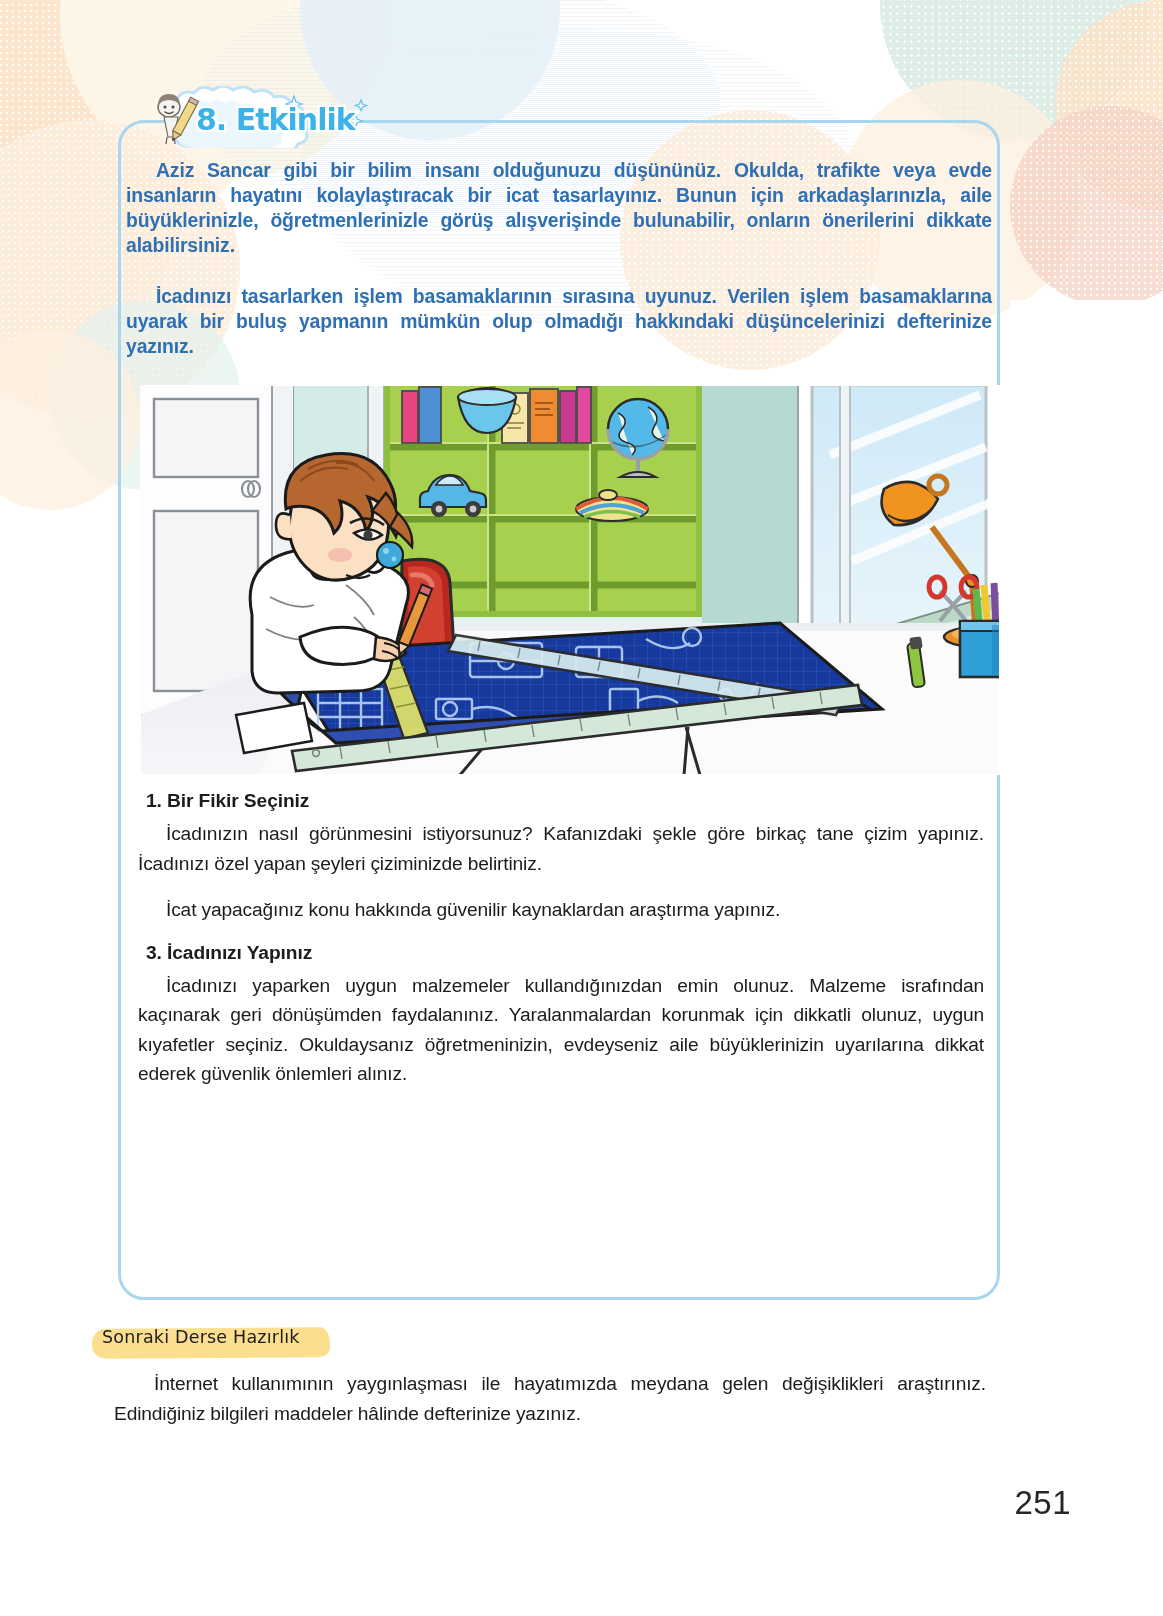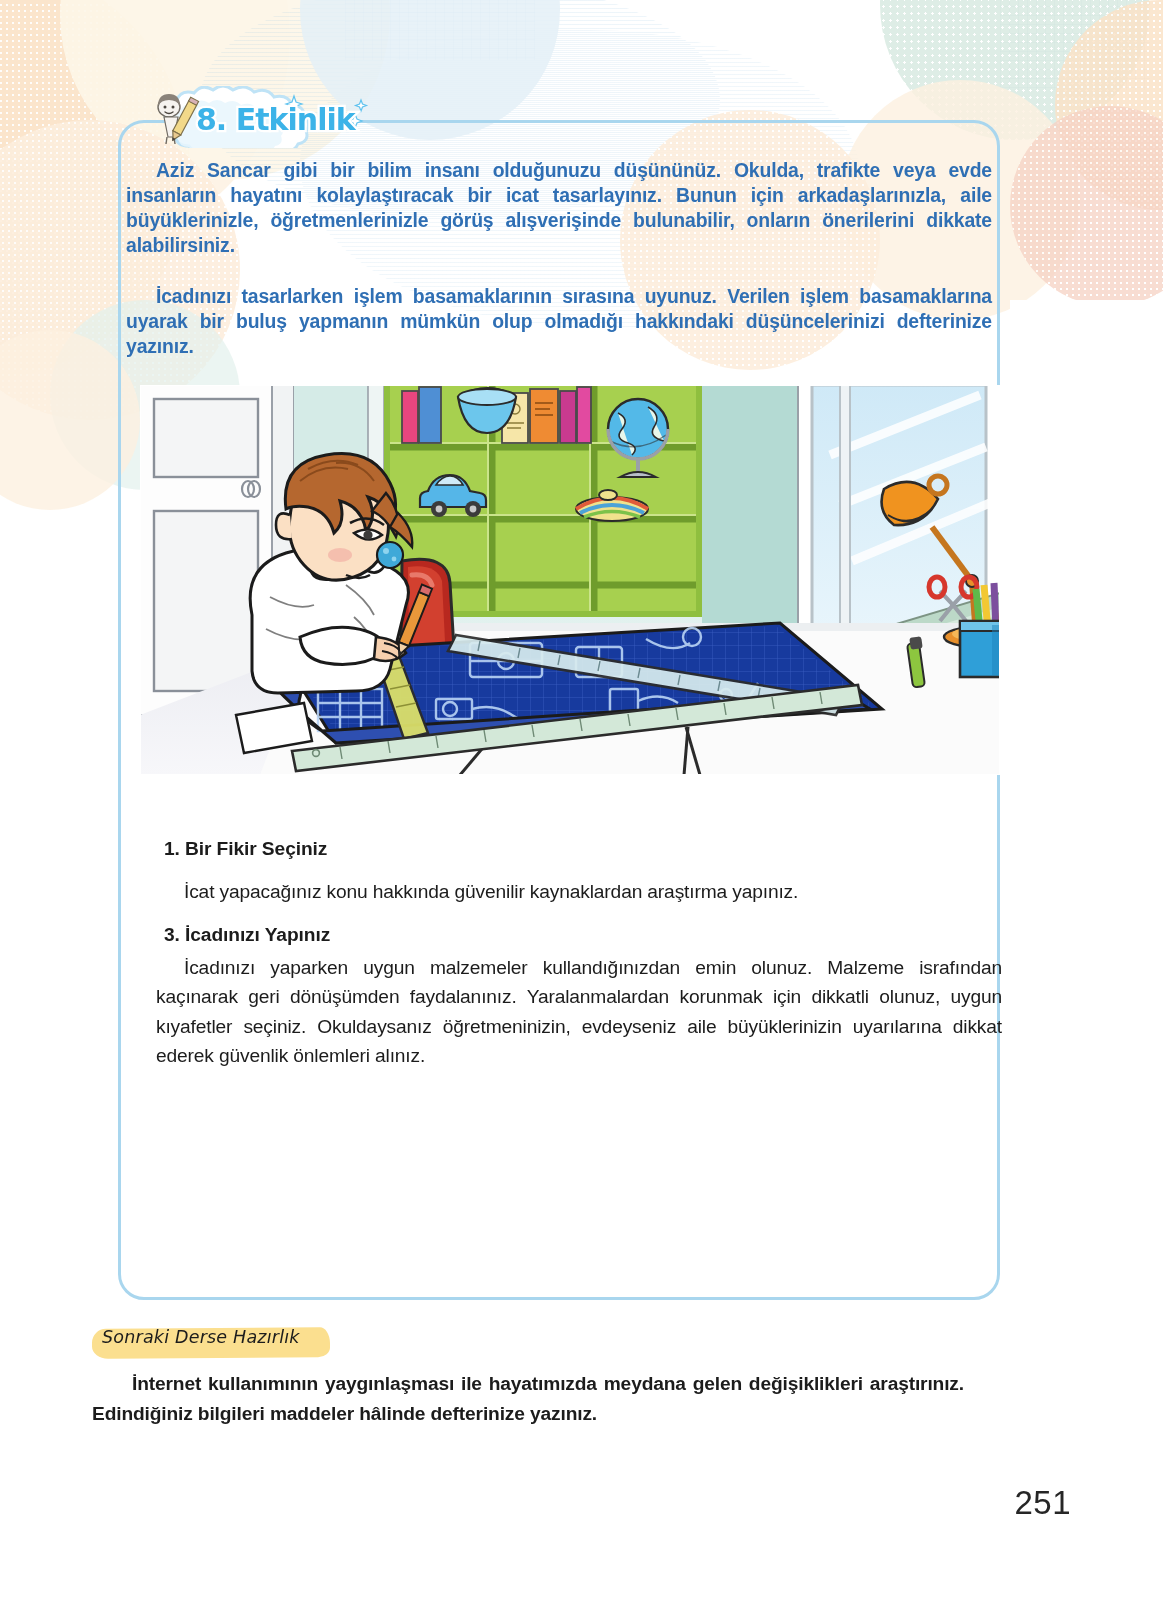--- a/index.html
+++ b/index.html
@@ -134,25 +134,24 @@
     width: 860px;
     height: 390px;
     z-index: 5;
     overflow: hidden;
   }
   .illustration svg { display: block; }
 
   
   .steps {
     position: absolute;
-    left: 156px;
+    left: 138px;
     top: 790px;
     width: 846px;
     z-index: 5;
-    margin-top: 48px;
   }
   .step { margin-bottom: 17px; }
   .step-title {
     font-size: 19.2px;
     font-weight: bold;
     color: #1c1c1c;
     letter-spacing: -0.1px;
     margin-bottom: 7px;
     margin-left: 8px;
   }
@@ -174,43 +173,42 @@
     width: 900px;
   }
   .prep-heading {
     position: relative;
     display: inline-block;
     font-family: "DejaVu Sans", sans-serif;
     font-size: 17.5px;
     color: #1c1c1c;
     padding: 3px 14px 4px 10px;
     letter-spacing: .2px;
-    font-style: italic;
   }
   .prep-highlight {
     position: absolute;
     left: 0;
     top: 4px;
     width: 238px;
     height: 30px;
     background: #fbdf8f;
     border-radius: 14px 10px 12px 16px / 14px 16px 10px 12px;
     z-index: -1;
     transform: rotate(-.4deg);
   }
   .prep-body {
     margin-top: 18px;
+    margin-left: 22px;
     width: 872px;
     font-size: 19.2px;
     color: #1c1c1c;
     line-height: 30px;
     text-align: justify;
     text-indent: 40px;
     letter-spacing: -0.15px;
-    font-weight: bold;
   }
 
   
   .page-number {
     position: absolute;
     right: 92px;
     top: 1484px;
     font-size: 33px;
     color: #262626;
     z-index: 5;
@@ -590,20 +588,21 @@
       </g>
     </g>
     <rect x="0" y="0" width="860" height="390" fill="none" stroke="#ffffff" stroke-width="2"></rect>
   </svg>
 </div>
 
 <div class="steps">
 
   <div class="step">
     <div class="step-title">1. Bir Fikir Seçiniz</div>
+    <div class="step-body">İcadınızın nasıl görünmesini istiyorsunuz? Kafanızdaki şekle göre birkaç tane çizim yapınız. İcadınızı özel yapan şeyleri çiziminizde belirtiniz.</div>
   </div>
 
   <div class="step">
     <div class="step-body">İcat yapacağınız konu hakkında güvenilir kaynaklardan araştırma yapınız.</div>
   </div>
 
   <div class="step">
     <div class="step-title">3. İcadınızı Yapınız</div>
     <div class="step-body">İcadınızı yaparken uygun malzemeler kullandığınızdan emin olunuz. Malzeme israfından kaçınarak geri dönüşümden faydalanınız. Yaralanmalardan korunmak için dikkatli olunuz, uygun kıyafetler seçiniz. Okuldaysanız öğretmeninizin, evdeyseniz aile büyüklerinizin uyarılarına dikkat ederek güvenlik önlemleri alınız.</div>
   </div>

